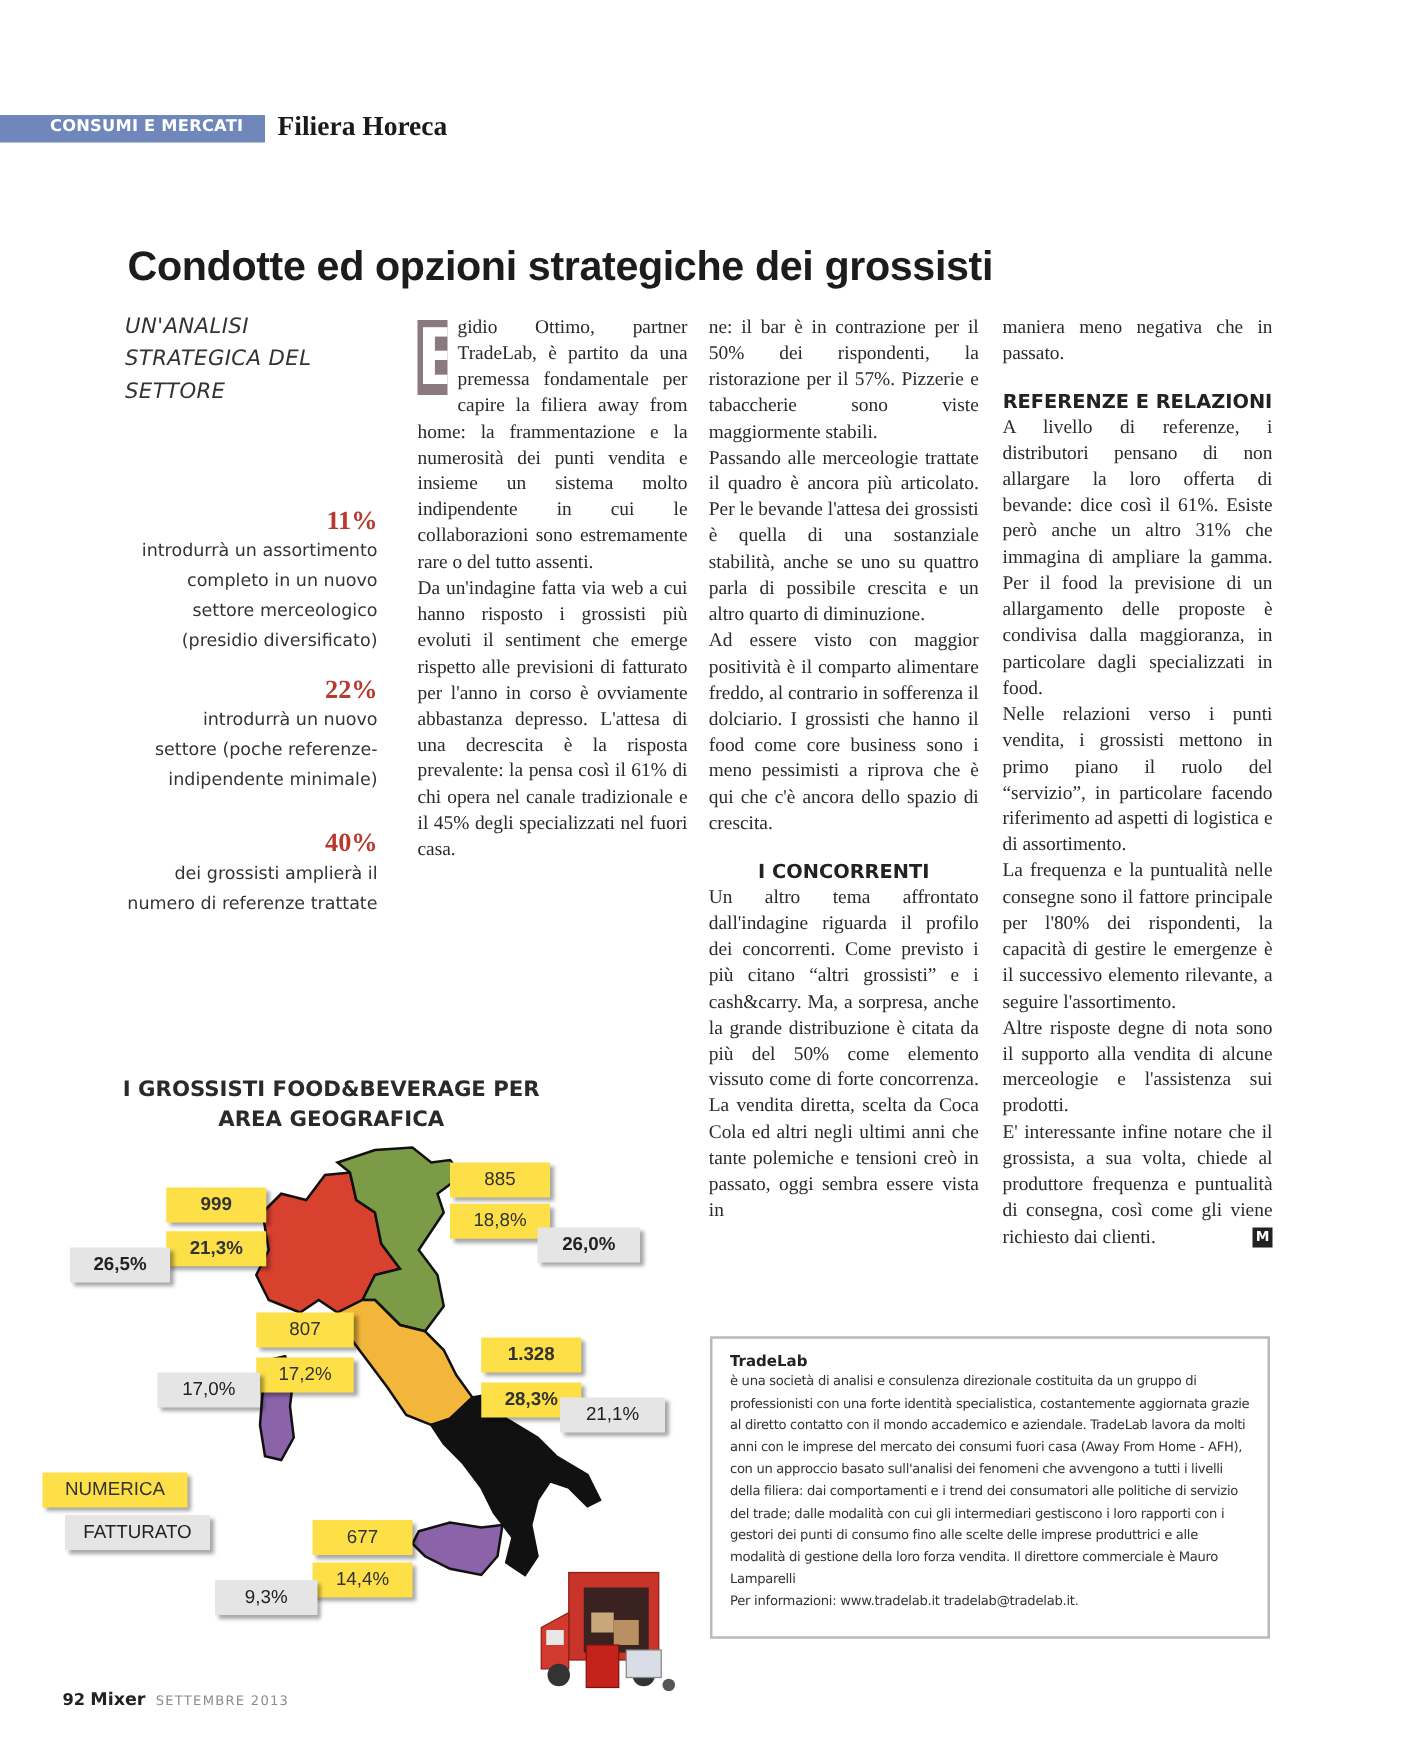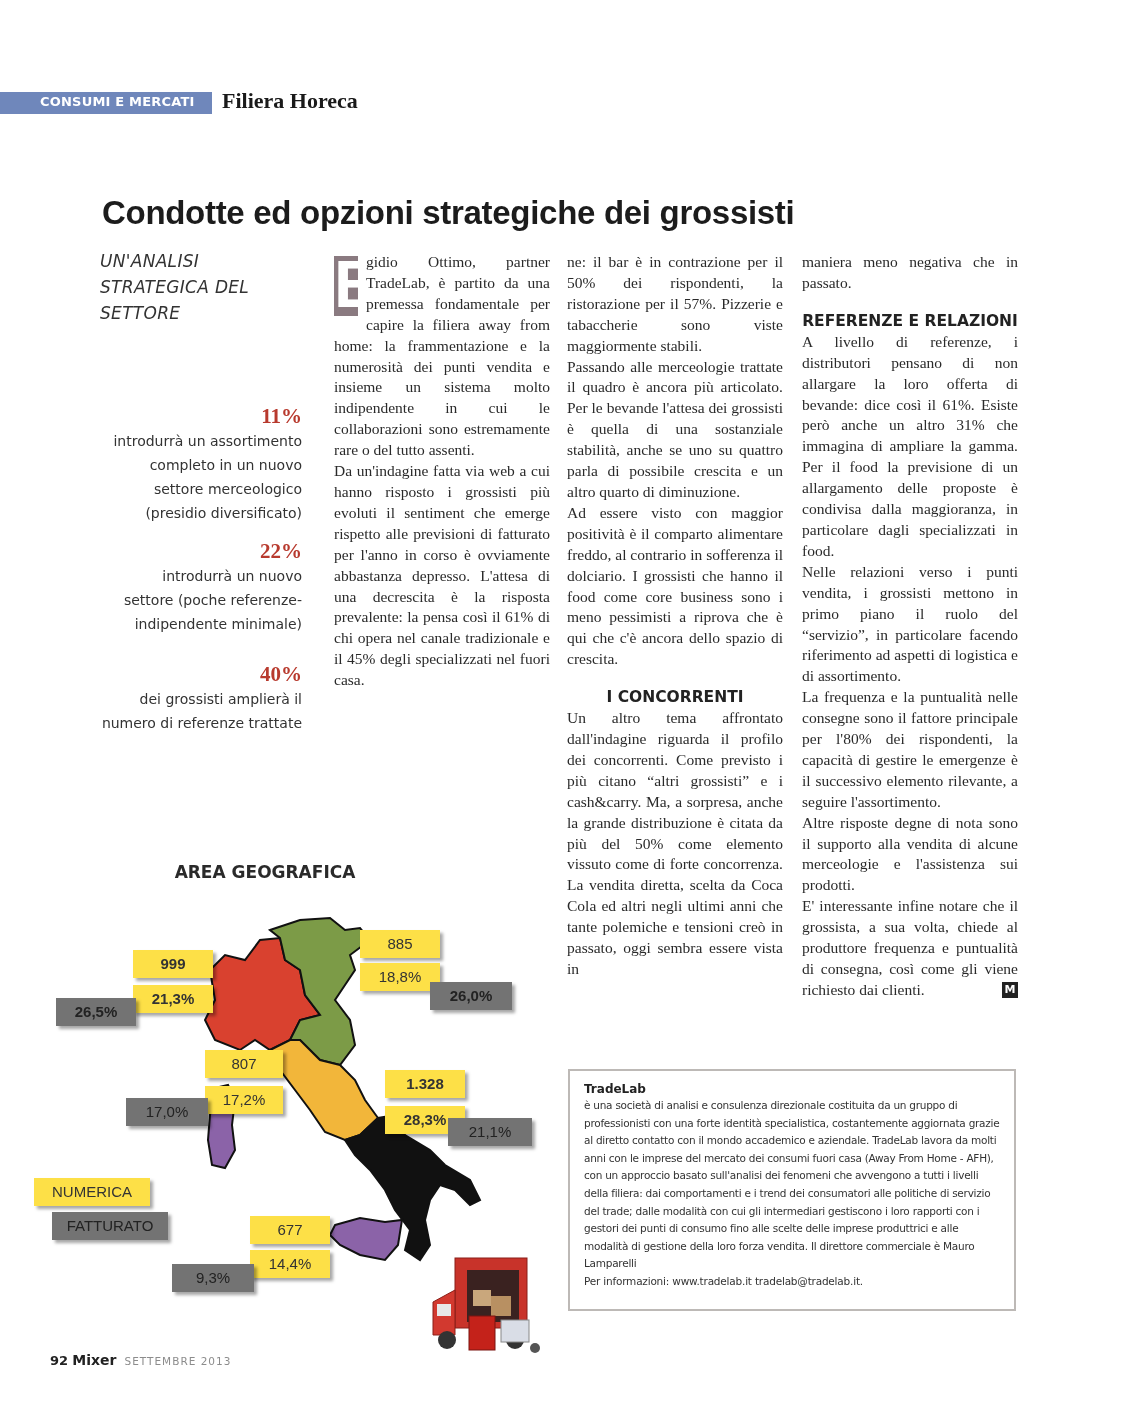--- a/index.html
+++ b/index.html
@@ -25,21 +25,21 @@
   .col3 { left: 802px; top: 252px; }
   .dropcap { float: left; width: 24px; height: 60px; margin: 4px 8px 0 0; background: #8a7a80; color: #8a7a80; font-family: "Liberation Sans", sans-serif; font-weight: bold; font-size: 66px; line-height: 56px; text-align: center; overflow: hidden; }
   .dropcap span { color: #ffffff; }
   .subhead { font-family: "DejaVu Sans", sans-serif; font-weight: bold; font-size: 15.5px; color: #222; margin-top: 16px; line-height: 22px; text-align: center; }
   .end-mark { display: inline-block; float: right; width: 16px; height: 16px; background: #222; color: #fff; font-family: "DejaVu Sans", sans-serif; font-weight: bold; font-size: 11px; line-height: 16px; text-align: center; margin-top: 2px; }
 
   .map-title { position: absolute; left: 95px; top: 860px; width: 340px; text-align: center; font-family: "DejaVu Sans", sans-serif; font-weight: bold; font-size: 17px; line-height: 24px; color: #2a2a2a; }
   .map-svg { position: absolute; left: 0; top: 900px; }
   .lbl { position: absolute; height: 28px; font-family: "Liberation Sans", sans-serif; font-size: 15px; text-align: center; line-height: 28px; box-shadow: 3px 3px 3px rgba(0,0,0,0.35); }
   .lbl.num { background: #fde047; color: #333; }
-  .lbl.fat { background: #737373; color: #222; font-weight: bold; }
+  .lbl.fat { background: #e5e5e5; color: #222; font-weight: bold; }
   .lbl.bold { font-weight: bold; }
 
   .info-box { position: absolute; left: 568px; top: 1069px; width: 448px; height: 242px; border: 2px solid #bdb9b6; padding: 10px 14px; font-family: "DejaVu Sans", sans-serif; font-size: 10.5px; line-height: 17.6px; color: #333; }
   .info-title { font-weight: bold; font-size: 12px; color: #222; line-height: 16px; }
   .info-body { text-align: left; letter-spacing: -0.25px; }
   .info-contact { letter-spacing: -0.2px; }
 
   .truck { position: absolute; left: 425px; top: 1250px; }
 
   .footer { position: absolute; left: 50px; top: 1352px; font-family: "DejaVu Sans", sans-serif; font-size: 13px; color: #222; }
@@ -106,20 +106,21 @@
   <p>maniera meno negativa che in passato.</p>
   <div class="subhead">REFERENZE E RELAZIONI</div>
   <p>A livello di referenze, i distributori pensano di non allargare la loro offerta di bevande: dice così il 61%. Esiste però anche un altro 31% che immagina di ampliare la gamma. Per il food la previsione di un allargamento delle proposte è condivisa dalla maggioranza, in particolare dagli specializzati in food.</p>
   <p>Nelle relazioni verso i punti vendita, i grossisti mettono in primo piano il ruolo del “servizio”, in particolare facendo riferimento ad aspetti di logistica e di assortimento.</p>
   <p>La frequenza e la puntualità nelle consegne sono il fattore principale per l'80% dei rispondenti, la capacità di gestire le emergenze è il successivo elemento rilevante, a seguire l'assortimento.</p>
   <p>Altre risposte degne di nota sono il supporto alla vendita di alcune merceologie e l'assistenza sui prodotti.</p>
   <p><span>E' interessante infine notare che il grossista, a sua volta, chiede al produttore frequenza e puntualità di consegna, così come gli viene richiesto dai clienti.</span><span class="end-mark">M</span></p>
 </div>
 
 <div class="map-title">
+  <div>I GROSSISTI FOOD&amp;BEVERAGE PER</div>
   <div>AREA GEOGRAFICA</div>
 </div>
 
 <svg class="map-svg" width="560" height="400" viewBox="0 0 560 400">
 
   <path d="M210 70 L225 55 L245 60 L260 40 L280 38 L285 60 L300 70 L305 95 L320 115 L300 120 L290 140 L270 150 L255 140 L240 150 L215 140 L205 120 L215 100 Z" fill="#d9412f" stroke="#111" stroke-width="2"></path>
 
   <path d="M270 30 L300 20 L330 18 L345 30 L360 28 L370 40 L350 55 L355 70 L345 85 L335 100 L350 120 L355 145 L340 165 L320 160 L300 140 L290 140 L300 120 L320 115 L305 95 L300 70 L285 60 L280 38 Z" fill="#7c9b47" stroke="#111" stroke-width="2"></path>
 
   <path d="M270 150 L290 140 L300 140 L320 160 L340 165 L355 180 L365 200 L378 218 L360 235 L345 240 L325 232 L310 210 L295 190 L280 170 Z" fill="#f2b63a" stroke="#111" stroke-width="2"></path>

